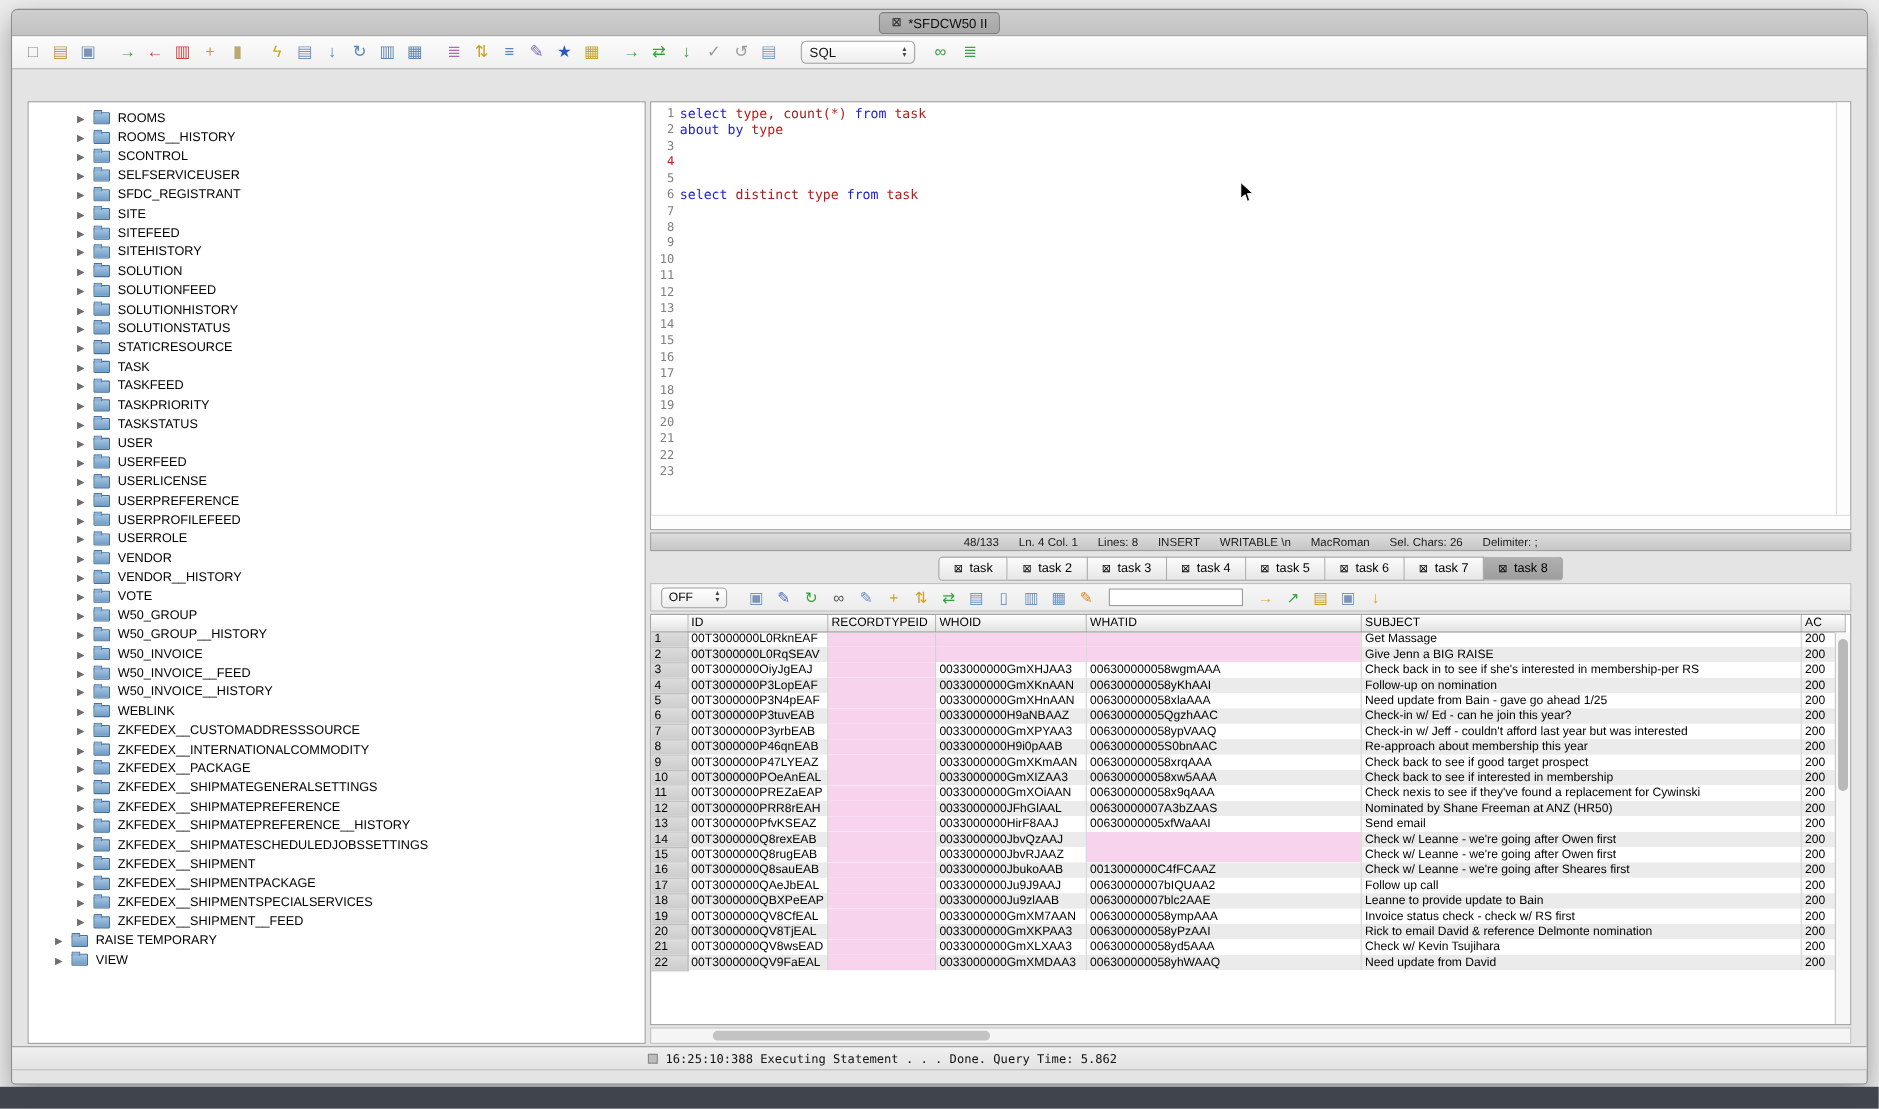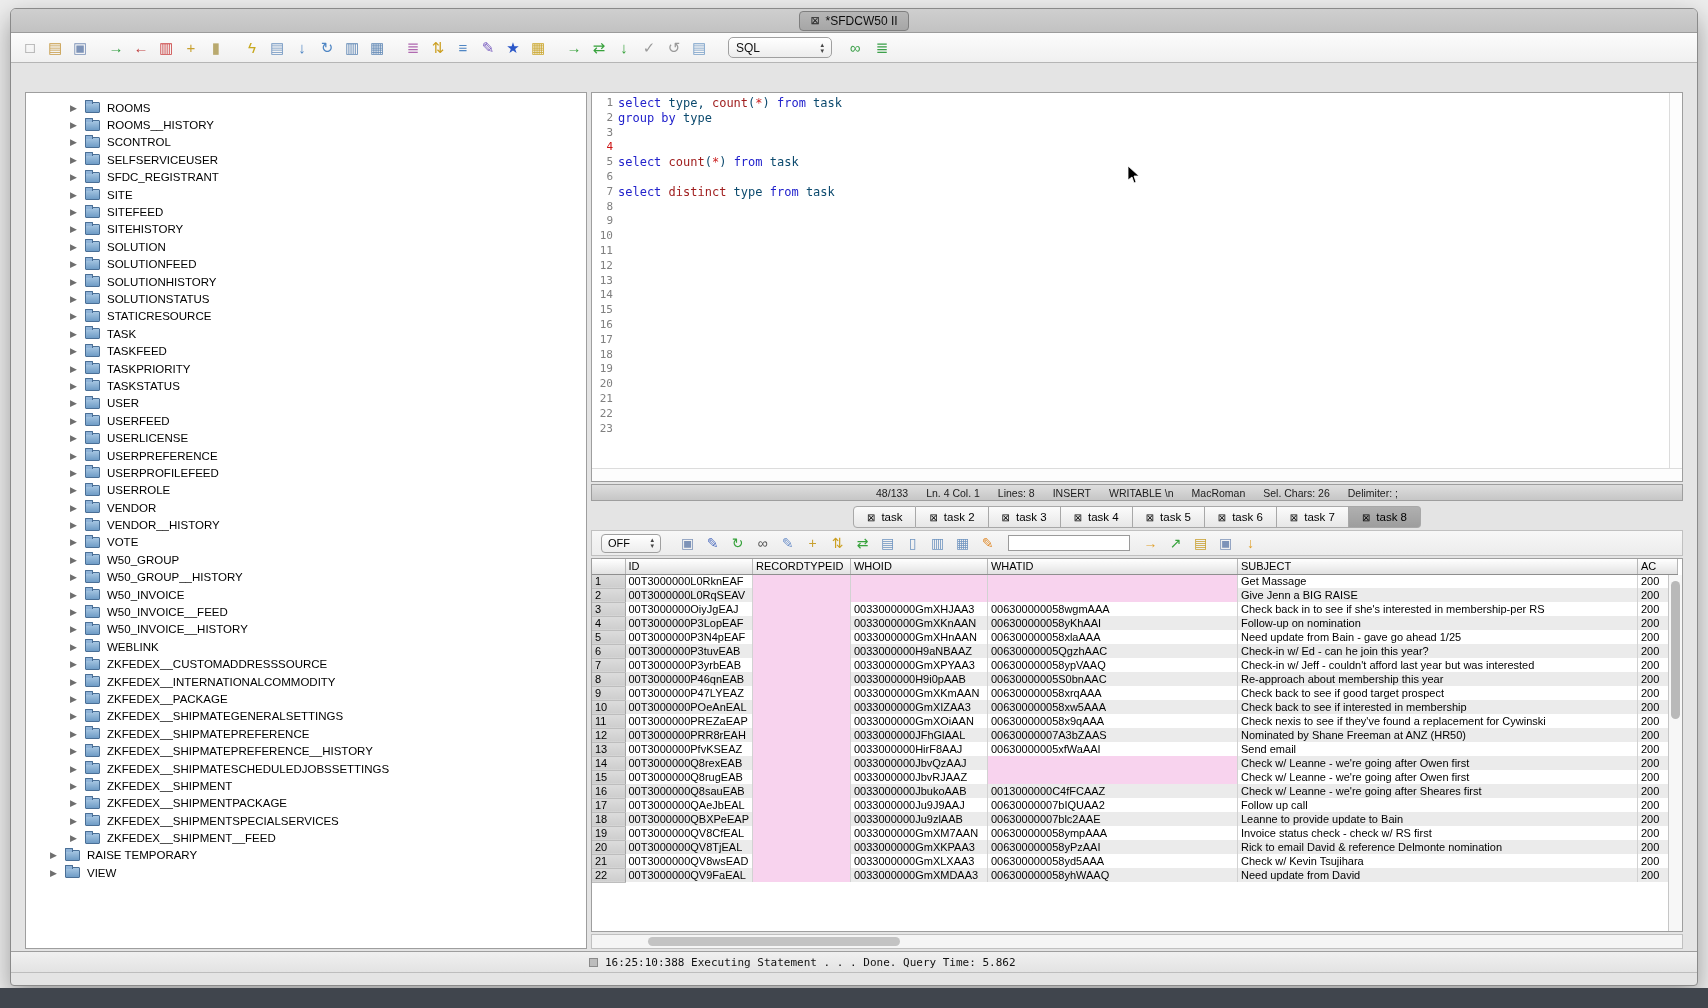--- a/index.html
+++ b/index.html
@@ -44,21 +44,21 @@
   
   .right-panel{position:absolute;left:580px;top:2px;right:14px;bottom:0}
   .editor-wrap{position:absolute;top:0;left:0;right:0;height:390px;background:#fff;border:1px solid #9e9e9e;
     display:flex;flex-direction:column}
   .ed-main{flex:1;display:flex;overflow:hidden}
   .gutter{width:26px;padding:3px 5px 0 0;font-family:"DejaVu Sans Mono",monospace;font-size:11px;color:#808080;text-align:right;flex:none}
   .gutter .ln{height:14.8px;line-height:14.8px}
   .gutter .ln.red{color:#cc1111}
   .code{flex:1;padding-top:3px;font-family:"DejaVu Sans Mono",monospace;font-size:12px;color:#000;overflow:hidden}
   .cline{height:14.8px;line-height:14.8px;white-space:pre}
-  .kw{color:#2222cc}.fn{color:#a02020}.st{color:#cc2222}.pl{color:#0c4a6e}
+  .kw{color:#2222cc}.fn{color:#a02020}.st{color:#cc2222}.pl{color:#b91c1c}
   .seltext{background:#b9d7fd}
   .ed-vbar{width:13px;border-left:1px solid #dcdcdc;background:#fdfdfd;flex:none}
   .ed-hbar{height:13px;border-top:1px solid #dcdcdc;background:#fdfdfd;flex:none}
   .editor-status{position:absolute;top:392px;left:0;right:0;height:17px;background:linear-gradient(#dedede,#c6c6c6);
     border:1px solid #9e9e9e;display:flex;align-items:center;justify-content:center;gap:18px;font-size:10.5px;color:#1c1c1c;white-space:nowrap}
   
   .rtabs{position:absolute;top:413px;left:0;right:0;height:23px;display:flex;justify-content:center;align-items:flex-end}
   .rtab{display:flex;align-items:center;gap:6px;padding:0 13px;height:22px;background:linear-gradient(#fbfbfb,#e7e7e7);
     border:1px solid #a8a8a8;border-left:none;font-size:11.5px;color:#000;cursor:default}
   .rtab:first-child{border-left:1px solid #a8a8a8;border-radius:4px 0 0 4px}
@@ -416,24 +416,23 @@
               <div class="ln">17</div>
               <div class="ln">18</div>
               <div class="ln">19</div>
               <div class="ln">20</div>
               <div class="ln">21</div>
               <div class="ln">22</div>
               <div class="ln">23</div>
             </div>
           <div class="code" id="code">
               <div class="cline"><span class="kw">select</span><span class="pl"> type, </span><span class="fn">count</span><span class="pl">(</span><span class="st">*</span><span class="pl">) </span><span class="kw">from</span><span class="pl"> task</span></div>
-              <div class="cline"><span class="kw">group</span><span class="pl"> </span><span class="kw">by</span><span class="pl"> type</span></div>
-              <div class="cline"></div>
-              <div class="cline"></div>
-              <div class="cline"><span class="kw">select</span><span class="pl"> </span><span class="fn">count</span><span class="pl">(</span><span class="st">*</span><span class="pl">) </span><span class="kw">from</span><span class="pl"> task</span></div>
+              <div class="cline"><span class="kw">about</span><span class="pl"> </span><span class="kw">by</span><span class="pl"> type</span></div>
+              <div class="cline"></div>
+              <div class="cline"></div>
               <div class="cline"></div>
               <div class="cline"><span class="kw">select</span><span class="pl"> </span><span class="fn">distinct</span><span class="pl"> type </span><span class="kw">from</span><span class="pl"> task</span></div>
               <div class="cline"></div>
               <div class="cline"></div>
               <div class="cline"></div>
               <div class="cline"></div>
               <div class="cline"></div>
               <div class="cline"></div>
               <div class="cline"></div>
               <div class="cline"></div>

